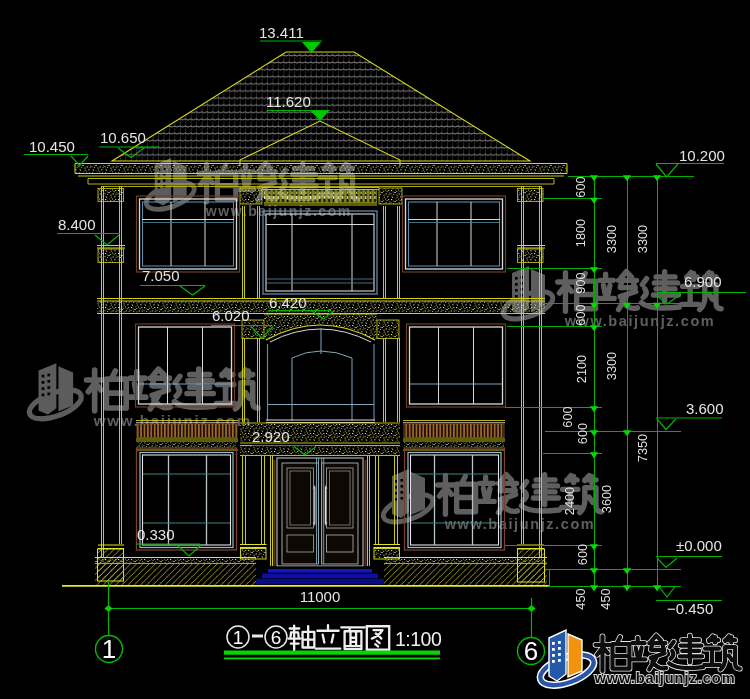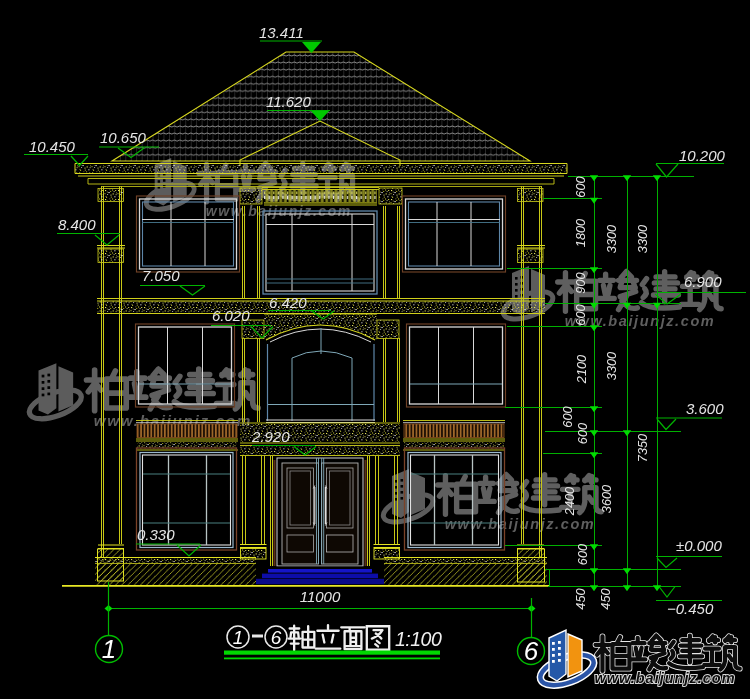--- a/index.html
+++ b/index.html
@@ -1,16 +1,16 @@
 <!DOCTYPE html>
 <html><head>
 <meta charset="utf-8">
 <style>
 html,body{margin:0;padding:0;background:#000;}
-#wrap{width:750px;height:699px;background:#000;position:relative;overflow:hidden;font-style:italic;}
+#wrap{width:750px;height:699px;background:#000;position:relative;overflow:hidden;}
 text{font-family:"Liberation Sans",sans-serif;}
 </style>
 </head>
 <body>
 <div id="wrap">
 <svg width="750" height="699" viewBox="0 0 750 699">
 <defs>
 <pattern id="tilep" width="5.45" height="7.1" patternUnits="userSpaceOnUse">
   <path d="M0,0 L0,7.1" fill="none" stroke="#a6a6a6" stroke-width="0.45"></path>
   <path d="M-0.2,5.1 Q2.72,7.6 5.65,5.1" fill="none" stroke="#b9b9b9" stroke-width="0.7"></path>

